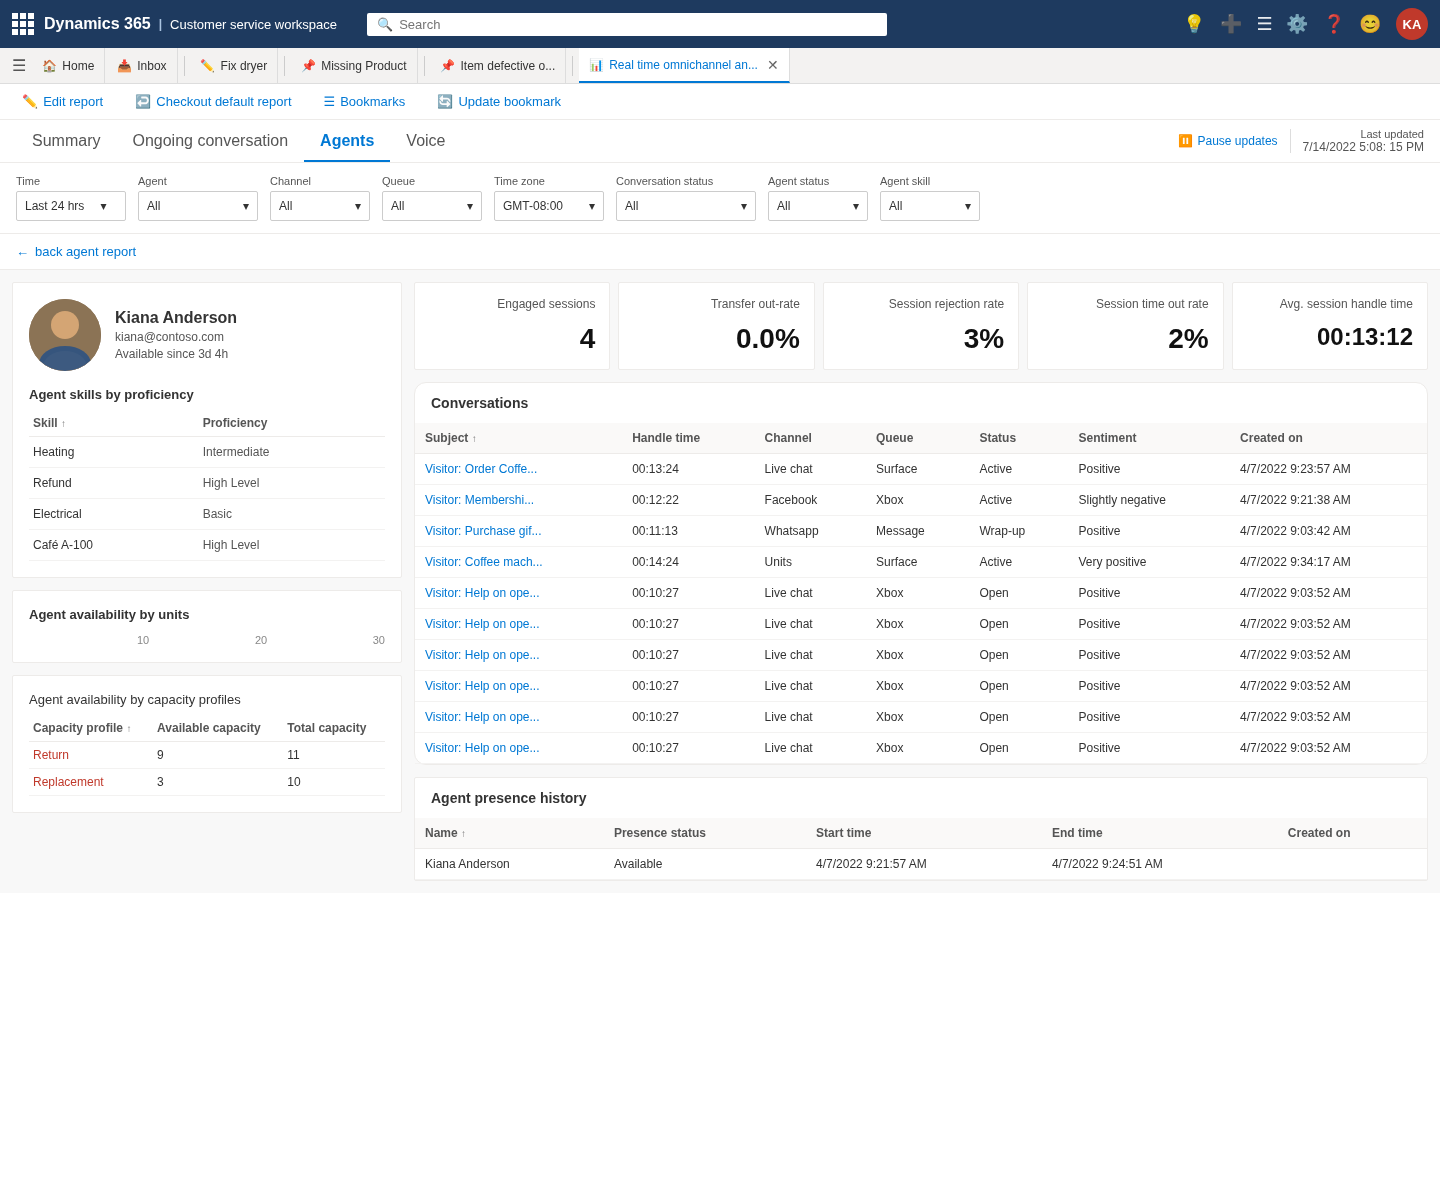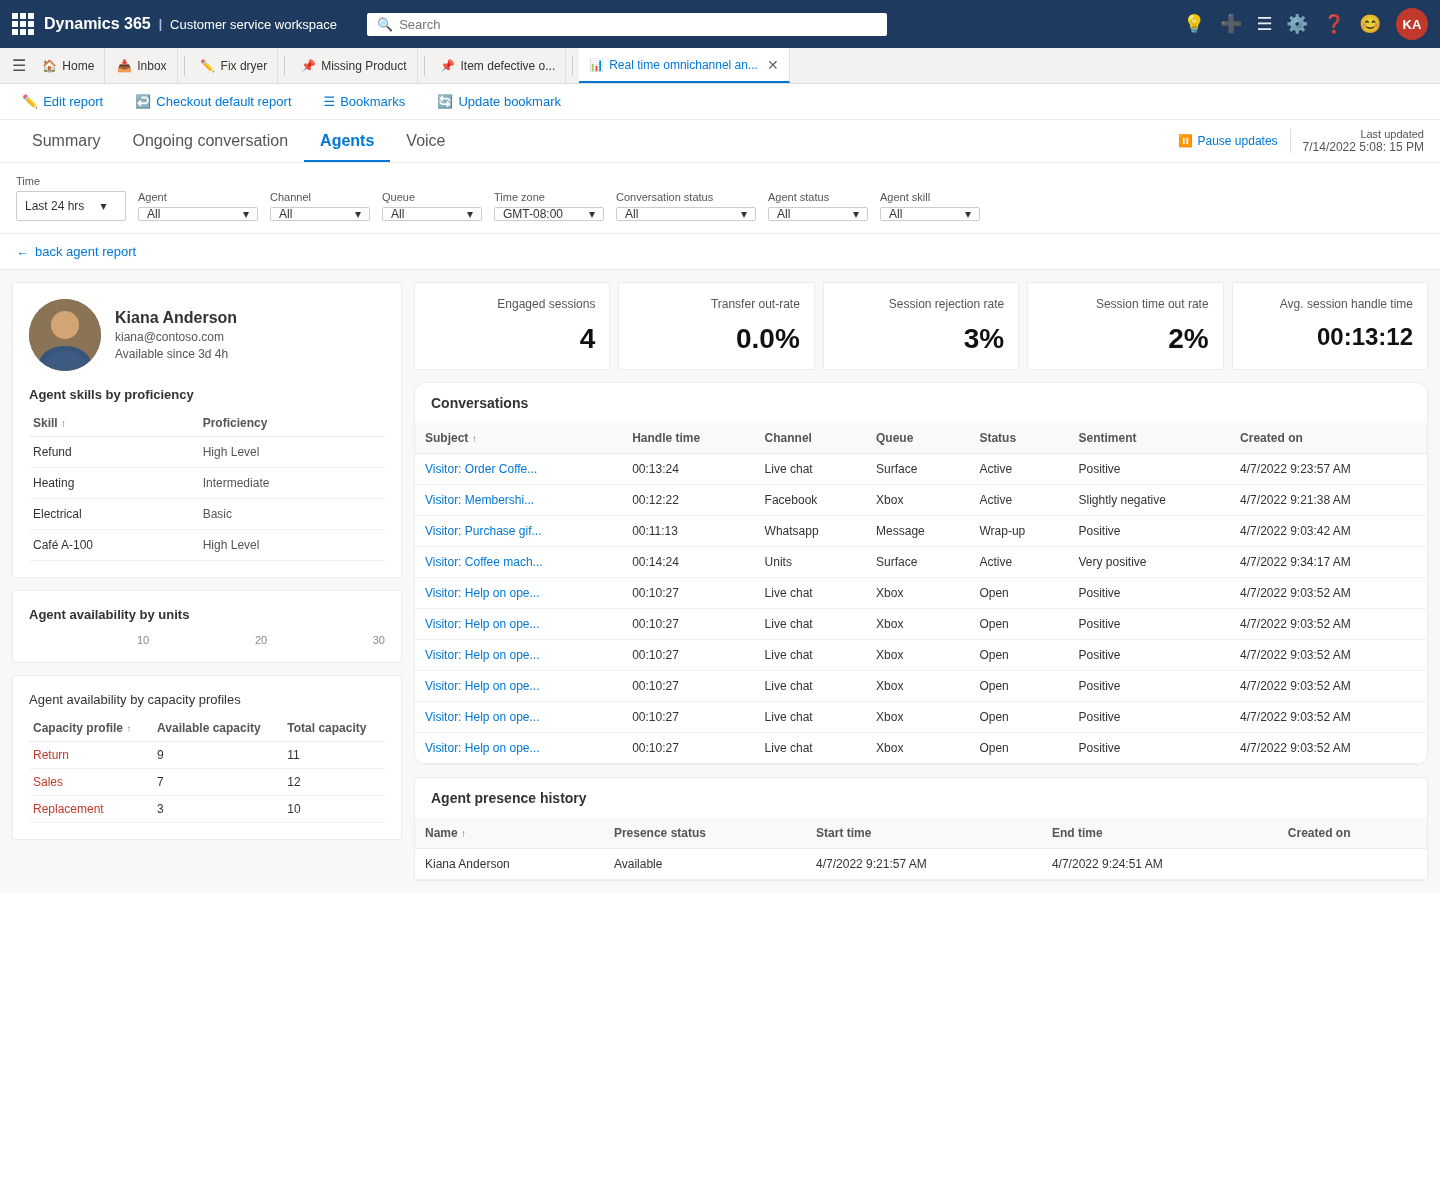--- a/index.html
+++ b/index.html
@@ -67,21 +67,21 @@
     
     .filter-bar {
       display: flex; align-items: flex-end; gap: 12px;
       padding: 12px 16px; background: white; border-bottom: 1px solid #edebe9; flex-wrap: wrap;
     }
     .filter-group { display: flex; flex-direction: column; gap: 4px; }
     .filter-label { font-size: 11px; color: #555; }
     .filter-select {
       border: 1px solid #ccc; border-radius: 2px; padding: 4px 8px;
       font-size: 12px; background: white; cursor: pointer; min-width: 80px;
-      display: flex; align-items: center; gap: 20px; height: 14px; position: relative;
+      display: flex; align-items: center; gap: 20px; height: 30px; position: relative;
     }
     .time-select {
       display: flex; align-items: center; gap: 12px;
       border: 1px solid #ccc; border-radius: 2px; padding: 4px 8px;
       background: white; height: 30px; min-width: 110px; font-size: 12px;
     }
 
     
     .main-content {
       display: flex; flex-direction: column; background: #f8f8f8;
@@ -408,26 +408,26 @@
               <tr>
                 <th>
                   <span>Skill</span>
                   <button class="sort-btn">↑</button>
                 </th>
                 <th>Proficiency</th>
               </tr>
             </thead>
             <tbody id="skills-tbody">
                 <tr>
+                  <td>Heating</td>
+                  <td style="color:#555;">Intermediate</td>
+                </tr>
+                <tr>
                   <td>Refund</td>
                   <td style="color:#555;">High Level</td>
-                </tr>
-                <tr>
-                  <td>Heating</td>
-                  <td style="color:#555;">Intermediate</td>
                 </tr>
                 <tr>
                   <td>Electrical</td>
                   <td style="color:#555;">Basic</td>
                 </tr>
                 <tr>
                   <td>Café A-100</td>
                   <td style="color:#555;">High Level</td>
                 </tr>
               </tbody>
@@ -457,25 +457,20 @@
               <th>Total capacity</th>
             </tr>
           </thead>
           <tbody id="capacity-tbody">
               <tr>
                 <td style="color:#c0392b;cursor:pointer;">Return</td>
                 <td>9</td>
                 <td>11</td>
               </tr>
               <tr>
-                <td style="color:#c0392b;cursor:pointer;">Sales</td>
-                <td>7</td>
-                <td>12</td>
-              </tr>
-              <tr>
                 <td style="color:#c0392b;cursor:pointer;">Replacement</td>
                 <td>3</td>
                 <td>10</td>
               </tr>
             </tbody>
         </table>
       </div>
 
     </div>
 

